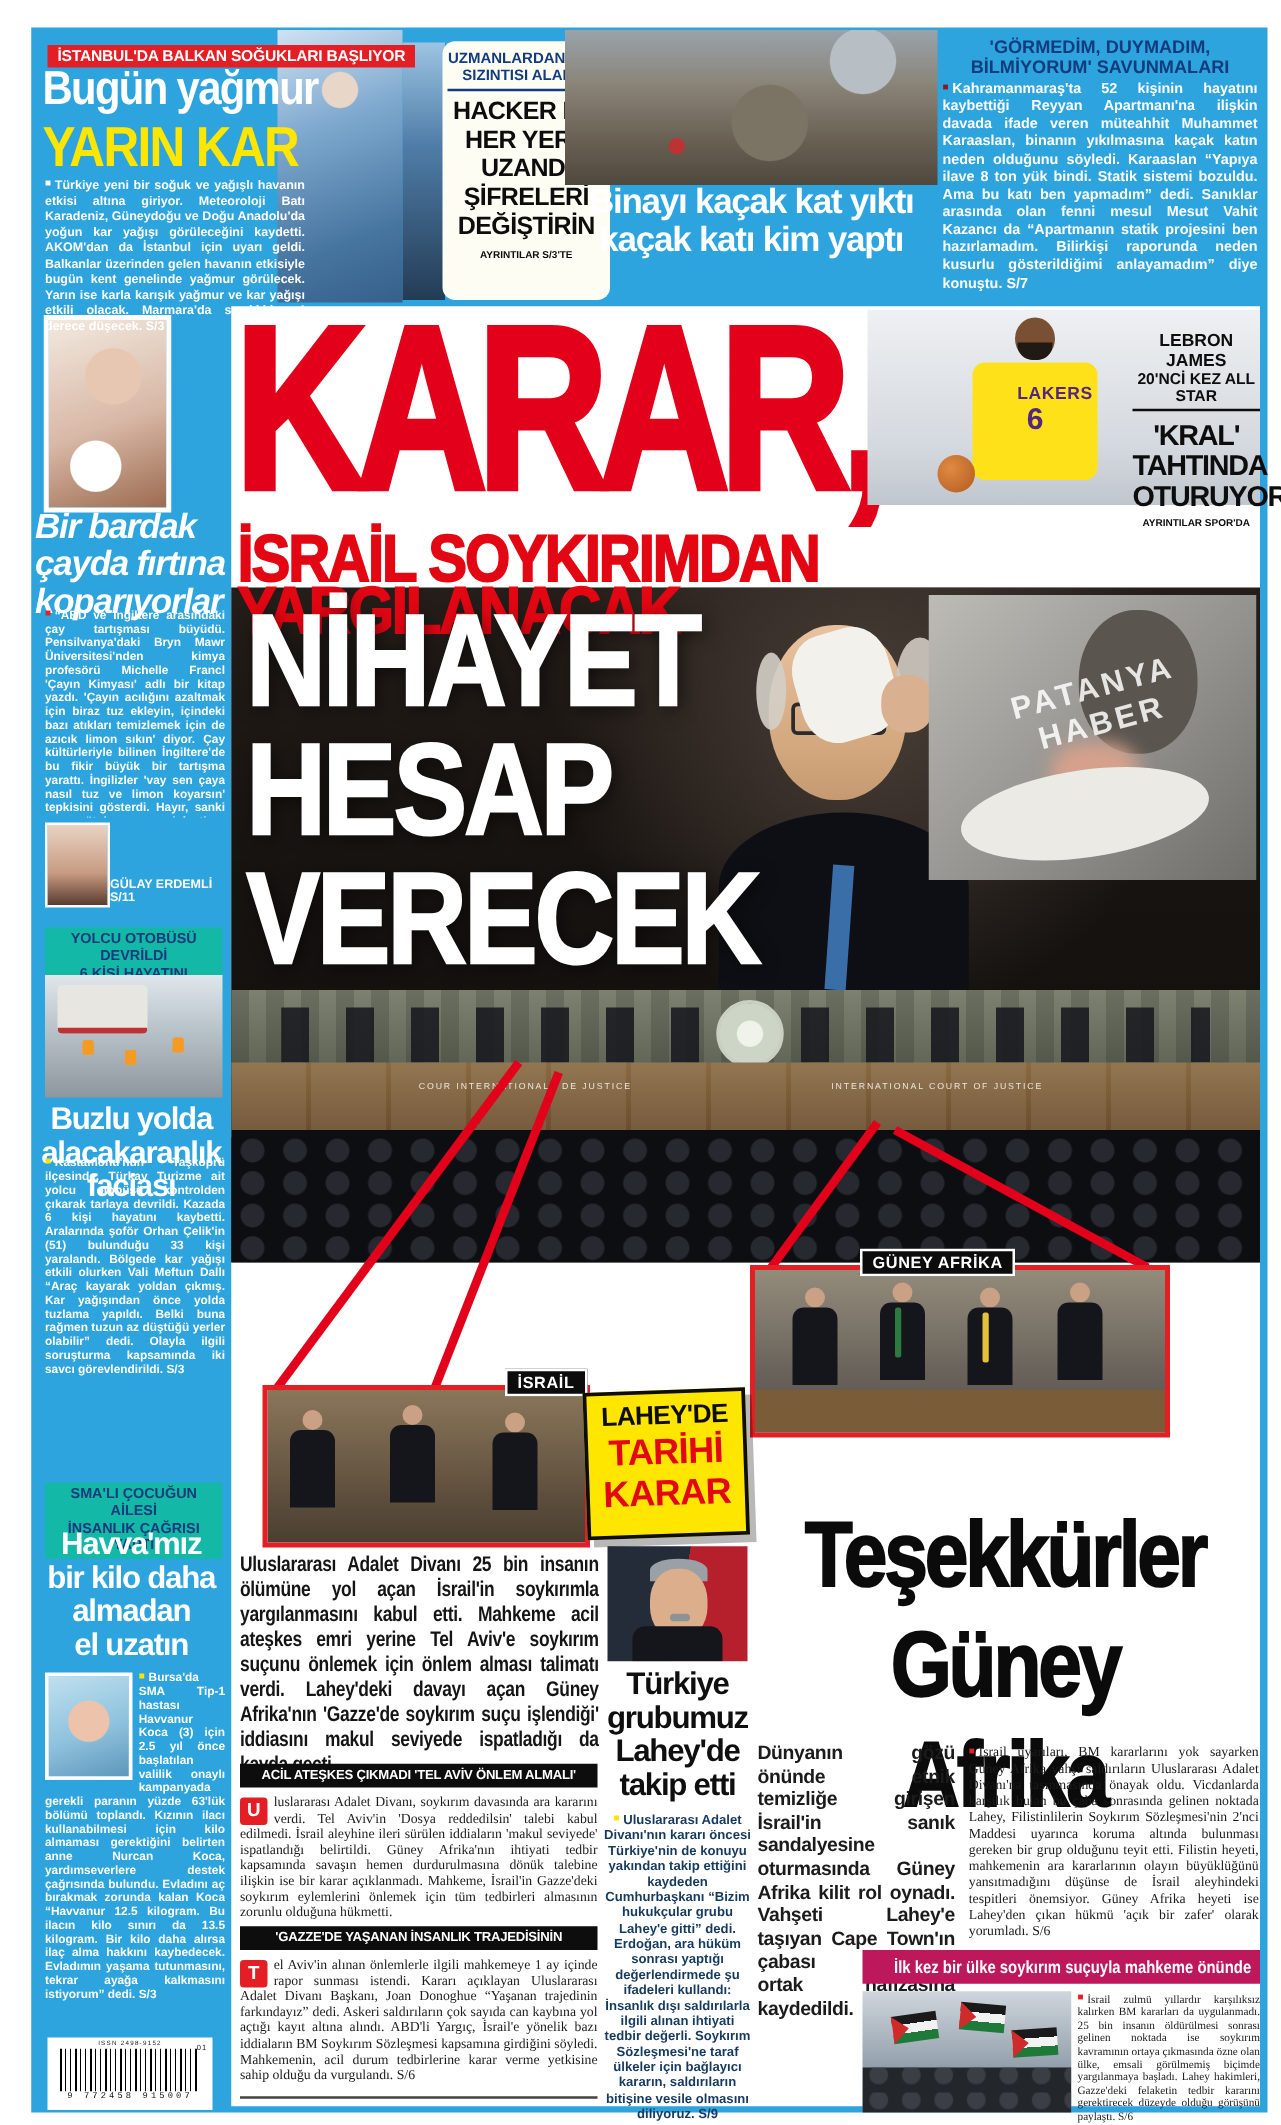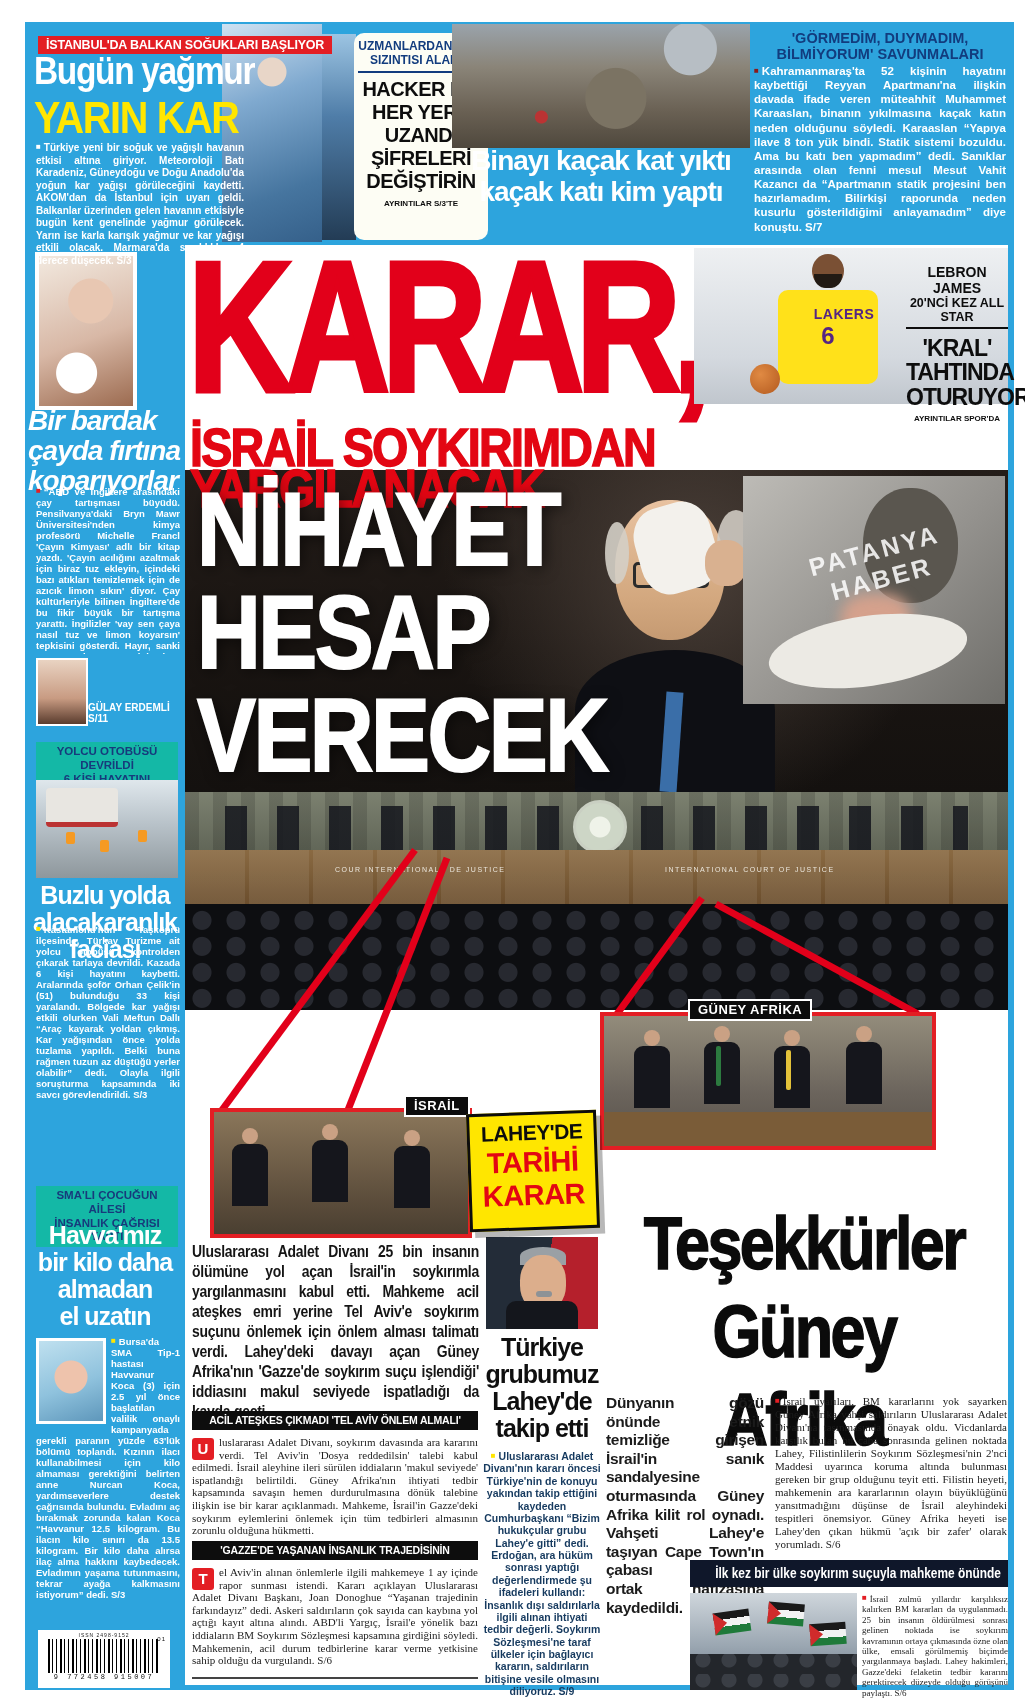--- a/index.html
+++ b/index.html
@@ -162,21 +162,21 @@
   .erd-b{left:482px;top:1450px;width:120px;text-align:center;color:#163a5f;font-size:10.5px;
     font-weight:700;line-height:1.18;z-index:2;}
   
   .thanks-h{left:600px;top:1200px;width:408px;text-align:center;color:#0b0b0b;font-size:74px;
     line-height:88px;font-weight:900;letter-spacing:-3px;-webkit-text-stroke:1.5px #0b0b0b;
     transform:scaleX(.85);transform-origin:center top;z-index:2;}
   .thanks-sum{left:606px;top:1394px;width:158px;color:#1b1b1b;font-size:15.5px;font-weight:800;
     line-height:1.2;text-align:justify;letter-spacing:-.3px;z-index:2;}
   .thanks-body{left:775px;top:1394px;width:232px;font-family:"Liberation Serif",serif;font-size:11px;
     line-height:13px;color:#1c1c1c;text-align:justify;z-index:2;}
-  .bottom-banner{left:690px;top:1560px;width:318px;height:27px;background:#0f172a;text-align:center;
+  .bottom-banner{left:690px;top:1560px;width:318px;height:27px;background:#be185d;text-align:center;
     z-index:2;}
   .bottom-banner span{display:inline-block;color:#fff;font-size:14px;font-weight:900;line-height:27px;
     transform:scaleX(.85);white-space:nowrap;}
   .flags-photo{left:690px;top:1593px;width:167px;height:97px;z-index:2;
     background:linear-gradient(180deg,#cfd6dc 0%,#9aa6b1 55%,#6b7684 100%);}
   .flag-crowd{position:absolute;left:0;bottom:0;width:100%;height:36px;background-color:#23262b;
     background-image:radial-gradient(circle at 50% 30%,#3a3e45 7px,rgba(0,0,0,0) 8px);
     background-size:26px 20px;}
   .pal-flag{position:absolute;width:36px;height:22px;
     background:linear-gradient(180deg,#1a1a1a 0 33%,#f2f2f2 33% 66%,#1f7a3a 66% 100%);}

